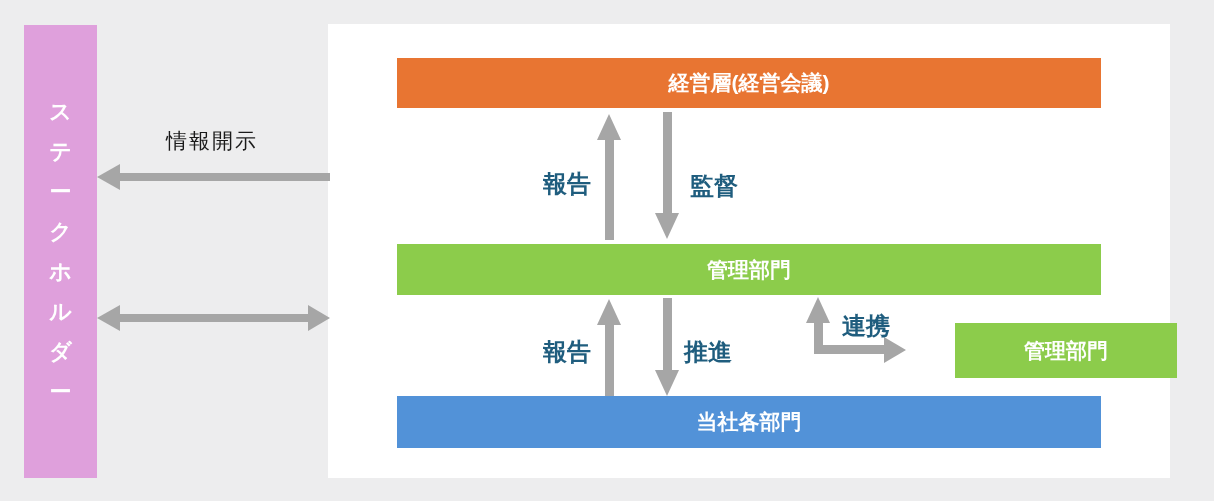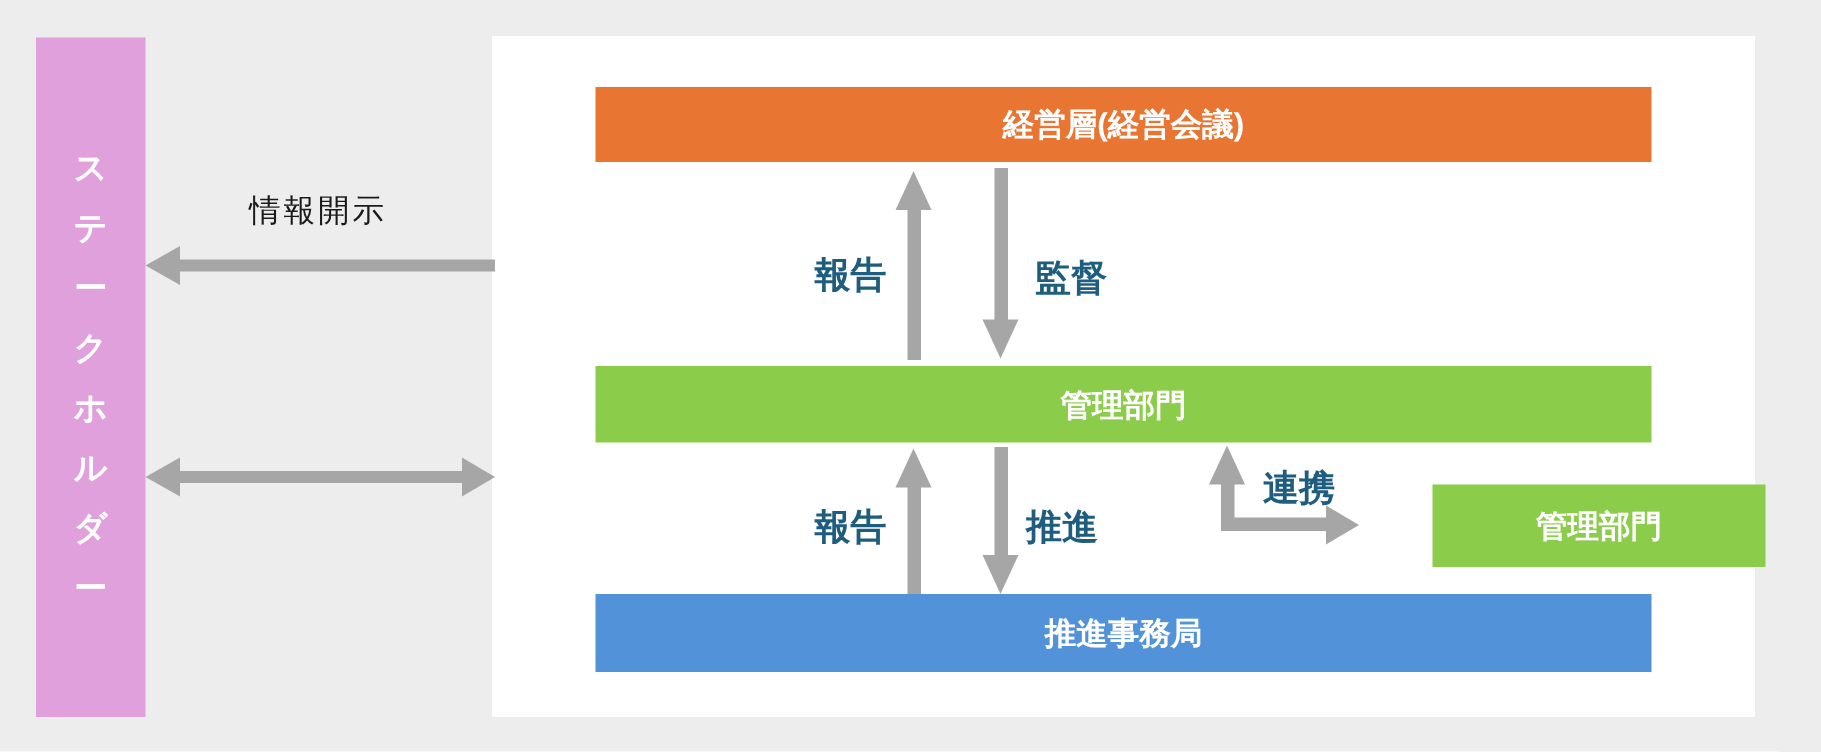--- a/index.html
+++ b/index.html
@@ -87,21 +87,21 @@
   <div class="shaft" style="left:119px; top:314px; width:190px; height:8px;"></div>
   <div class="head head-right" style="left:308px; top:305px;"></div>
 
   <div class="node node-management">
     <span>経営層(経営会議)</span>
   </div>
   <div class="node node-secretariat">
     <span>管理部門</span>
   </div>
   <div class="node node-departments">
-    <span>推進事務局</span>
+    <span>当社各部門</span>
   </div>
   <div class="node node-admin">
     <span>管理部門</span>
   </div>
 
   <div class="head head-up" style="left:597px; top:114px;"></div>
   <div class="shaft" style="left:605px; top:139px; width:9px; height:101px;"></div>
   <div class="flow-label" style="left:543px; top:172px;">報告</div>
 
   <div class="shaft" style="left:663px; top:112px; width:9px; height:102px;"></div>

